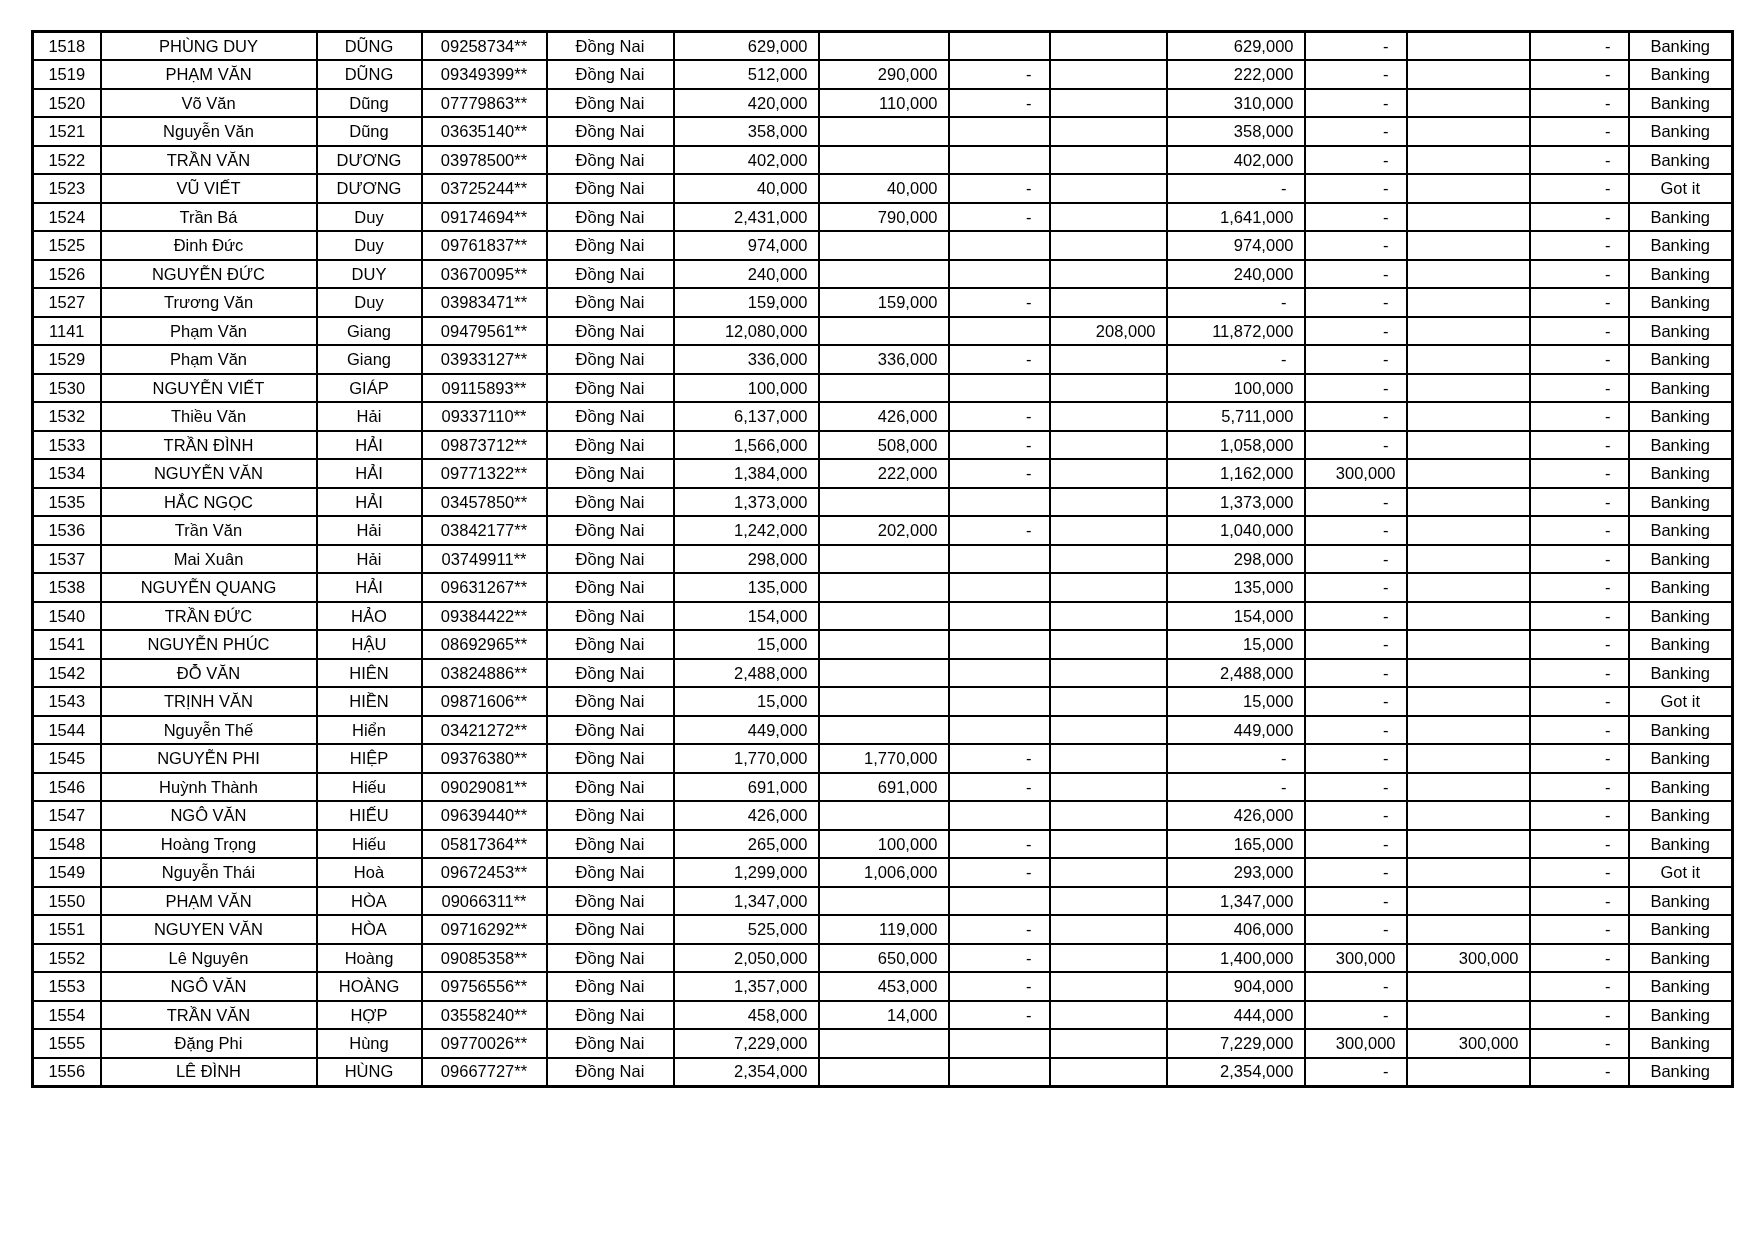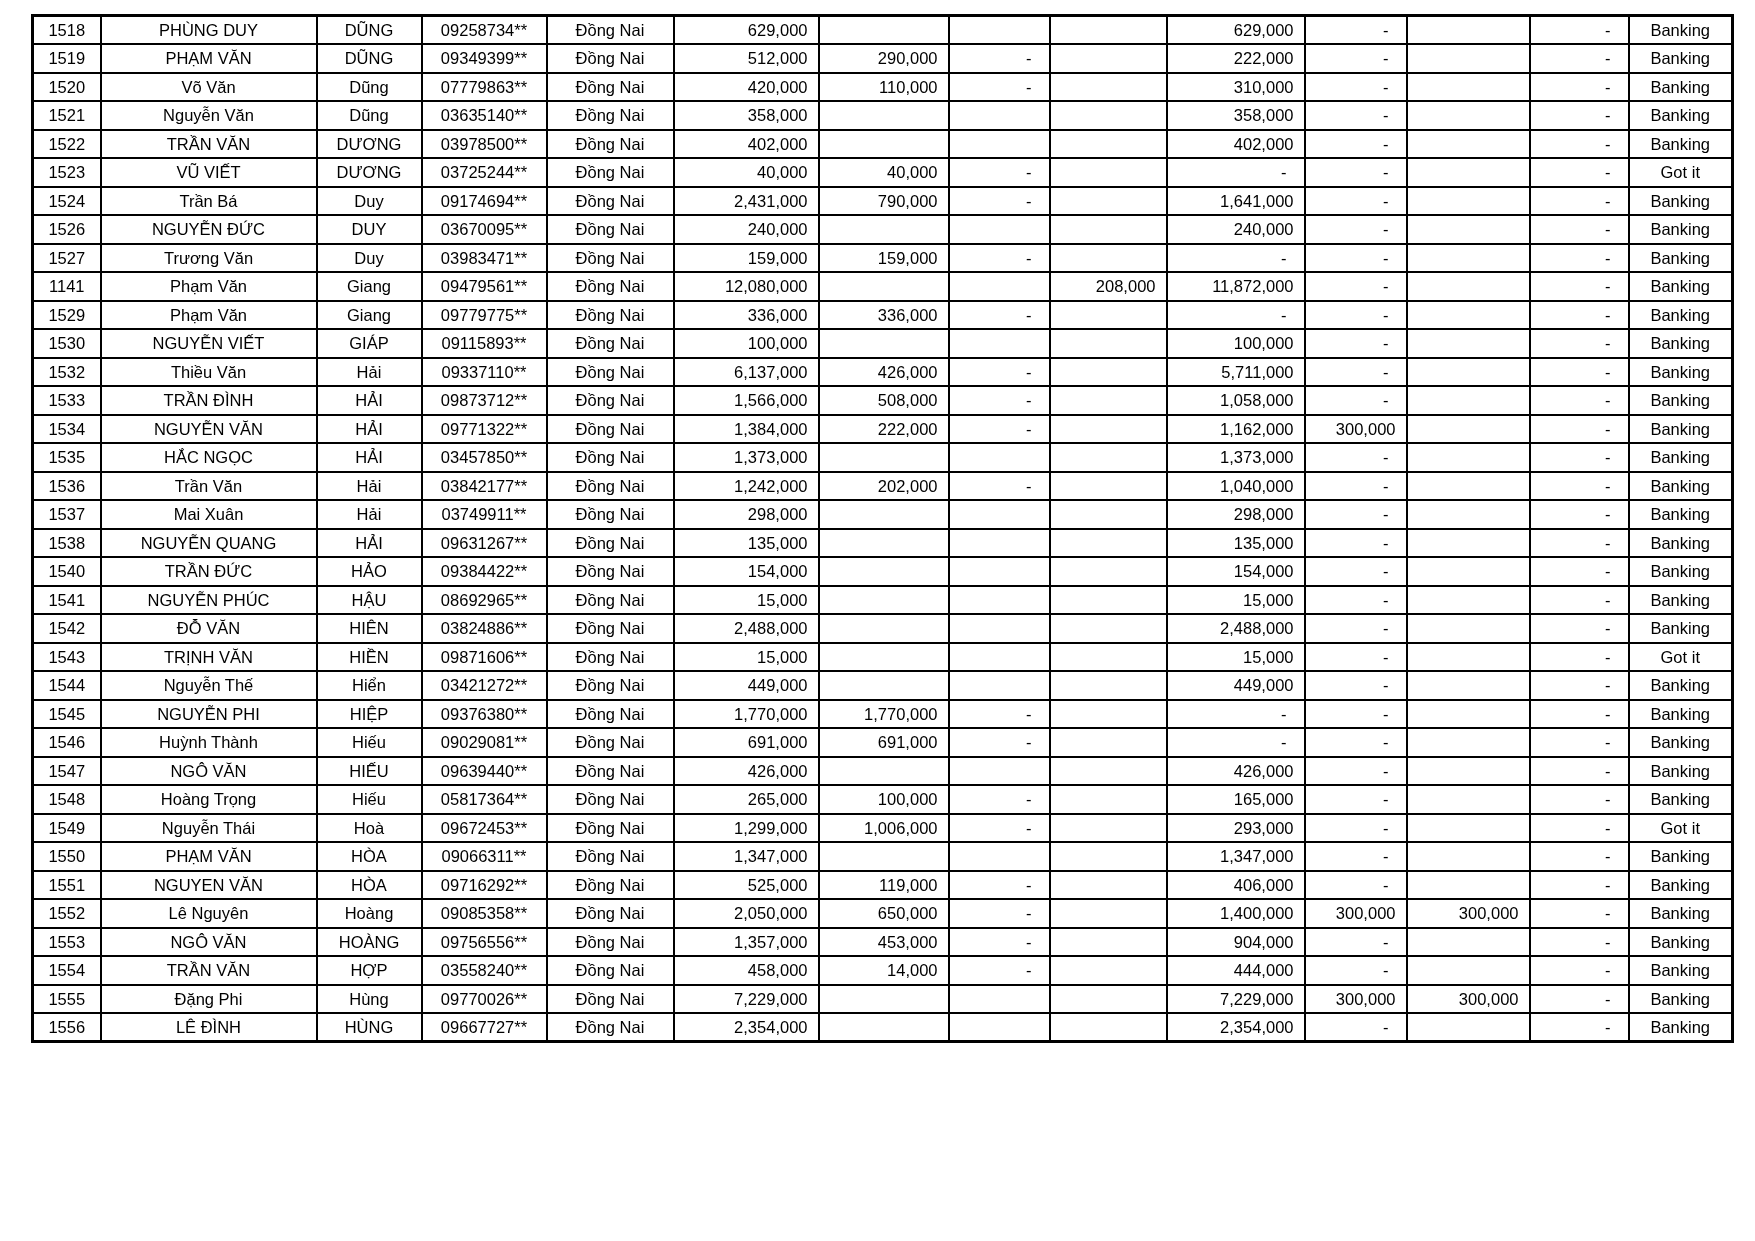--- a/index.html
+++ b/index.html
@@ -10,21 +10,21 @@
   .page {
     position: relative;
     width: 1755px;
     height: 1241px;
     background: #ffffff;
     overflow: hidden;
   }
   .sheet {
     position: absolute;
     left: 31px;
-    top: 14px;
+    top: 30px;
   }
   table.grid {
     border-collapse: collapse;
     table-layout: fixed;
     border: 3px solid #000000;
   }
   table.grid td {
     border: 2px solid #000000;
     box-sizing: border-box;
     height: 28.5px;
@@ -170,20 +170,36 @@
             <td class="rt">790,000</td>
             <td class="rt dash-val">-</td>
             <td class="rt"></td>
             <td class="rt">1,641,000</td>
             <td class="rt dash-val">-</td>
             <td class="rt"></td>
             <td class="rt dash-val">-</td>
             <td class="ctr">Banking</td>
           </tr>
           <tr>
+            <td class="ctr">1525</td>
+            <td class="ctr">Đinh Đức</td>
+            <td class="ctr">Duy</td>
+            <td class="ctr">09761837**</td>
+            <td class="ctr">Đồng Nai</td>
+            <td class="rt">974,000</td>
+            <td class="rt"></td>
+            <td class="rt"></td>
+            <td class="rt"></td>
+            <td class="rt">974,000</td>
+            <td class="rt dash-val">-</td>
+            <td class="rt"></td>
+            <td class="rt dash-val">-</td>
+            <td class="ctr">Banking</td>
+          </tr>
+          <tr>
             <td class="ctr">1526</td>
             <td class="ctr">NGUYỄN ĐỨC</td>
             <td class="ctr">DUY</td>
             <td class="ctr">03670095**</td>
             <td class="ctr">Đồng Nai</td>
             <td class="rt">240,000</td>
             <td class="rt"></td>
             <td class="rt"></td>
             <td class="rt"></td>
             <td class="rt">240,000</td>
@@ -221,21 +237,21 @@
             <td class="rt">11,872,000</td>
             <td class="rt dash-val">-</td>
             <td class="rt"></td>
             <td class="rt dash-val">-</td>
             <td class="ctr">Banking</td>
           </tr>
           <tr>
             <td class="ctr">1529</td>
             <td class="ctr">Phạm Văn</td>
             <td class="ctr">Giang</td>
-            <td class="ctr">09779775**</td>
+            <td class="ctr">03933127**</td>
             <td class="ctr">Đồng Nai</td>
             <td class="rt">336,000</td>
             <td class="rt">336,000</td>
             <td class="rt dash-val">-</td>
             <td class="rt"></td>
             <td class="rt dash-val">-</td>
             <td class="rt dash-val">-</td>
             <td class="rt"></td>
             <td class="rt dash-val">-</td>
             <td class="ctr">Banking</td>

